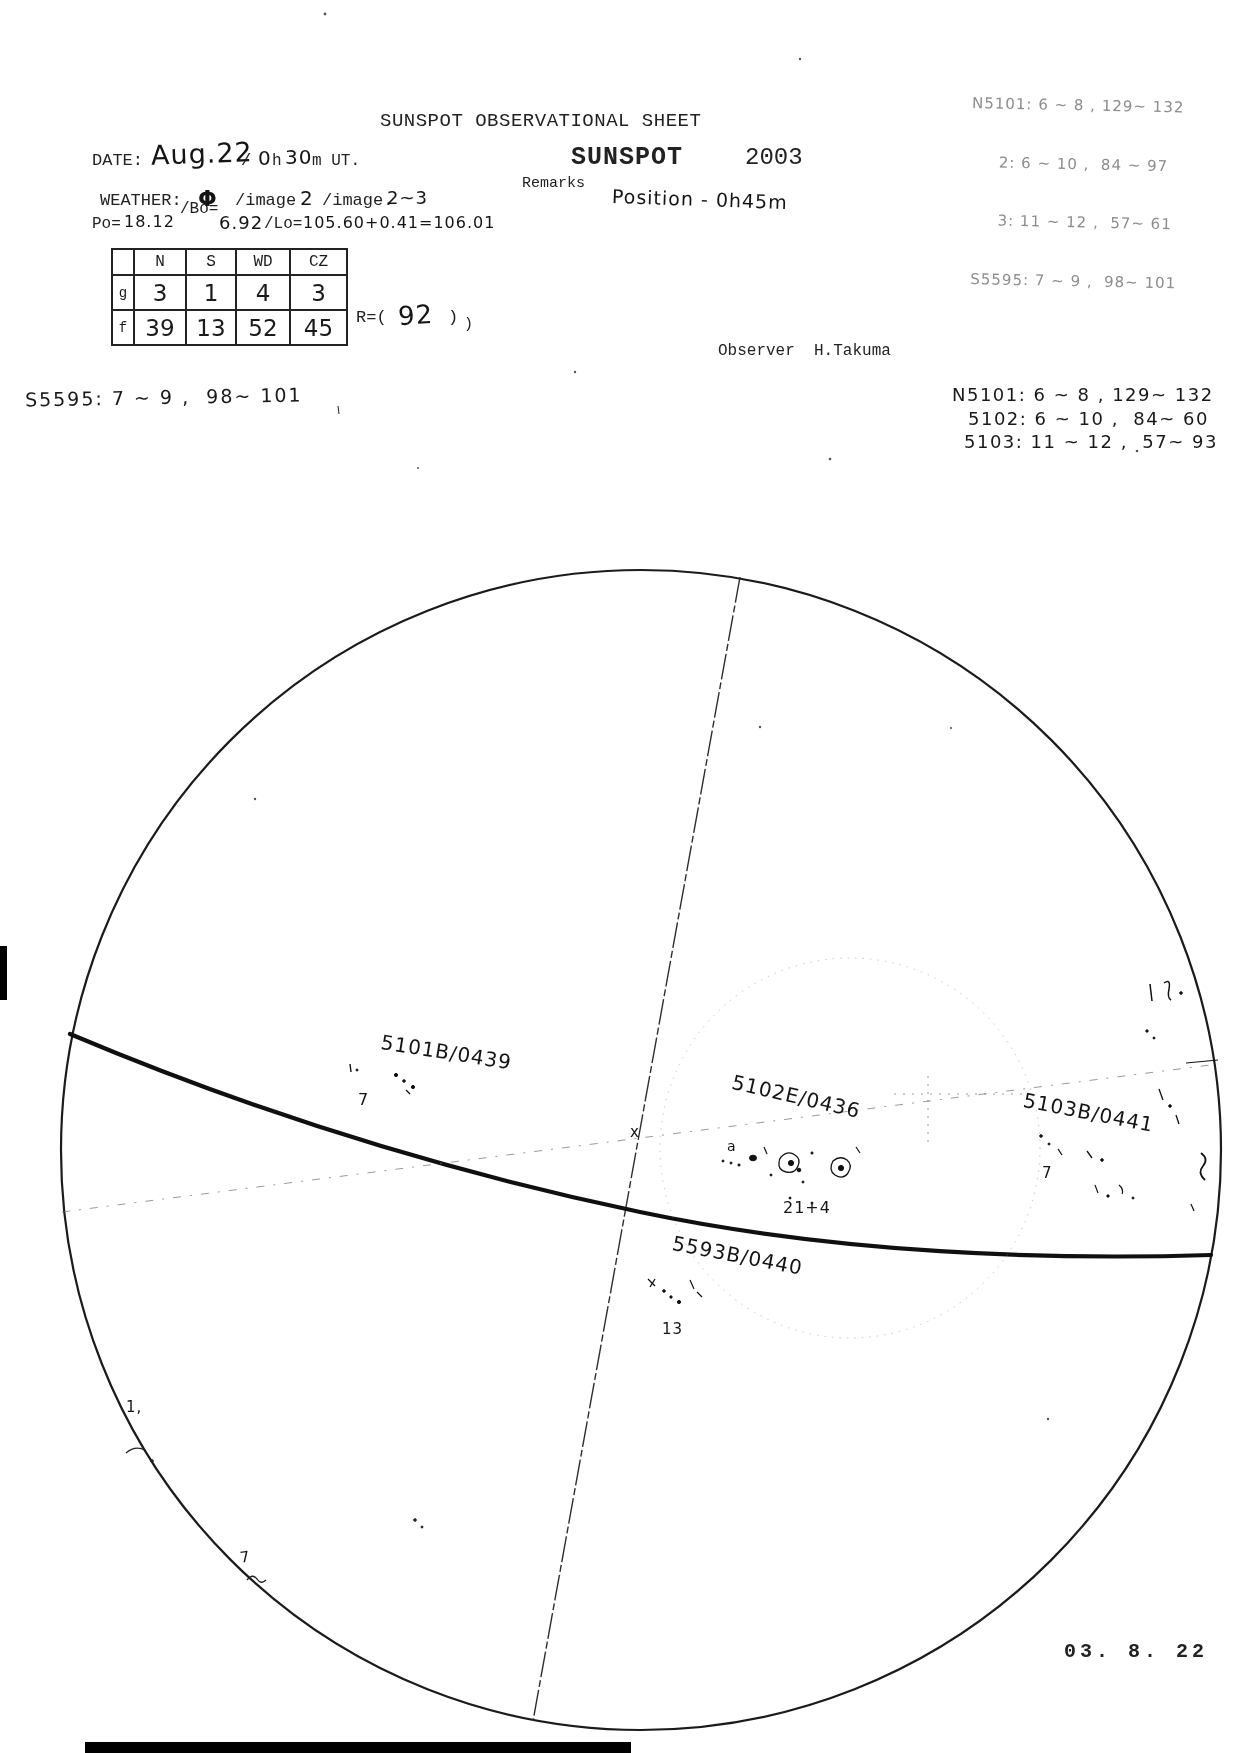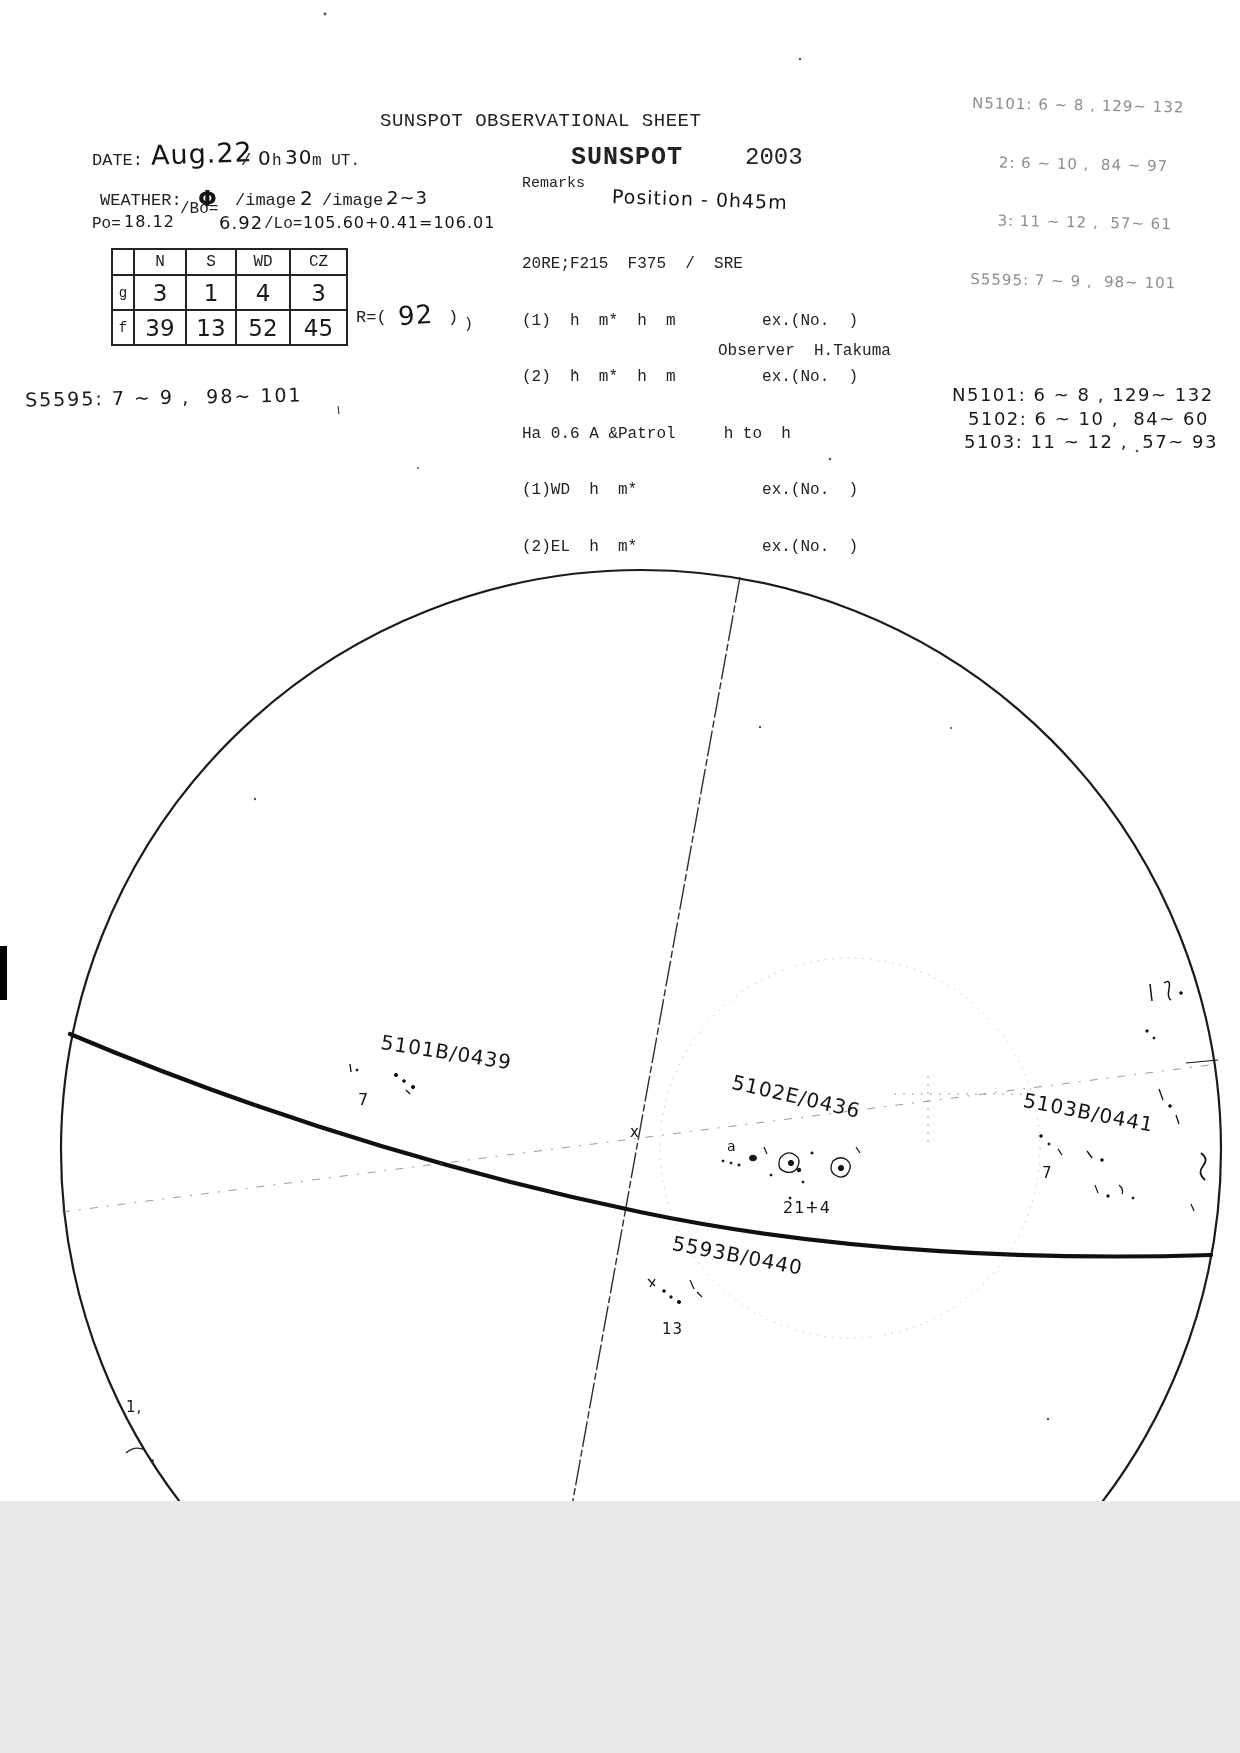--- a/index.html
+++ b/index.html
@@ -1,17 +1,17 @@
 <!DOCTYPE html>
 <html><head>
 <meta charset="utf-8">
 <style>
   html,body{margin:0;padding:0;background:#e8e8e8;}
   #sheet{
-    position:relative;width:1240px;height:1501px;background:#ffffff;
+    position:relative;width:1240px;height:1753px;background:#ffffff;
     overflow:hidden;font-family:"Liberation Mono",monospace;color:#1a1a1a;
   }
   .abs{position:absolute;white-space:pre;}
   .mono{font-family:"Liberation Mono",monospace;color:#222;}
   .hand{font-family:"DejaVu Sans",sans-serif;color:#141414;letter-spacing:1px;}
   .pencil{font-family:"DejaVu Sans",sans-serif;color:#8d8d8d;letter-spacing:1px;}
   .ink{font-family:"DejaVu Sans",sans-serif;color:#191919;}
   svg{position:absolute;left:0;top:0;z-index:1;}
   .txt{z-index:2;}
   table.counts{border-collapse:collapse;z-index:2;position:absolute;left:111px;top:248px;}
@@ -149,28 +149,20 @@
 
   <div class="abs txt mono" style="left:92px;top:215px;font-size:16px;">Po=</div>
   <div class="abs txt hand" style="left:124px;top:212px;font-size:16px;">18.12</div>
   <div class="abs txt mono" style="left:180px;top:200px;font-size:16px;">/Bo=</div>
   <div class="abs txt hand" style="left:219px;top:212px;font-size:18px;">6.92</div>
   <div class="abs txt mono" style="left:264px;top:215px;font-size:16px;">/Lo=</div>
   <div class="abs txt hand" style="left:303px;top:213px;font-size:16px;">105.60+0.41=106.01</div>
 
   <div class="abs txt mono" style="left:522px;top:175px;font-size:15px;">Remarks</div>
   <div class="abs txt hand" style="left:612px;top:188px;font-size:19px;transform:rotate(2deg);">Position - 0h45m</div>
-  <div class="abs txt" style="left:522px;top:219px;">
-    <div class="mono" style="font-size:16px;height:20.5px;white-space:pre;">20RE;F215  F375  /  SRE</div>
-    <div class="mono" style="font-size:16px;height:20.5px;white-space:pre;">(1)  h  m*  h  m         ex.(No.  )</div>
-    <div class="mono" style="font-size:16px;height:20.5px;white-space:pre;">(2)  h  m*  h  m         ex.(No.  )</div>
-    <div class="mono" style="font-size:16px;height:20.5px;white-space:pre;">Ha 0.6 A &amp;Patrol     h to  h</div>
-    <div class="mono" style="font-size:16px;height:20.5px;white-space:pre;">(1)WD  h  m*             ex.(No.  )</div>
-    <div class="mono" style="font-size:16px;height:20.5px;white-space:pre;">(2)EL  h  m*             ex.(No.  )</div>
-  </div>
   <div class="abs txt mono" style="left:464px;top:316px;font-size:15px;">)</div>
   <div class="abs txt mono" style="left:718px;top:342px;font-size:16px;">Observer  H.Takuma</div>
 
   <table class="counts">
     <tbody>
         <tr>
       <th class="hdr lbl"></th>
       <th class="hdr c-n">N</th>
       <th class="hdr c-s">S</th>
       <th class="hdr c-wd">WD</th>

